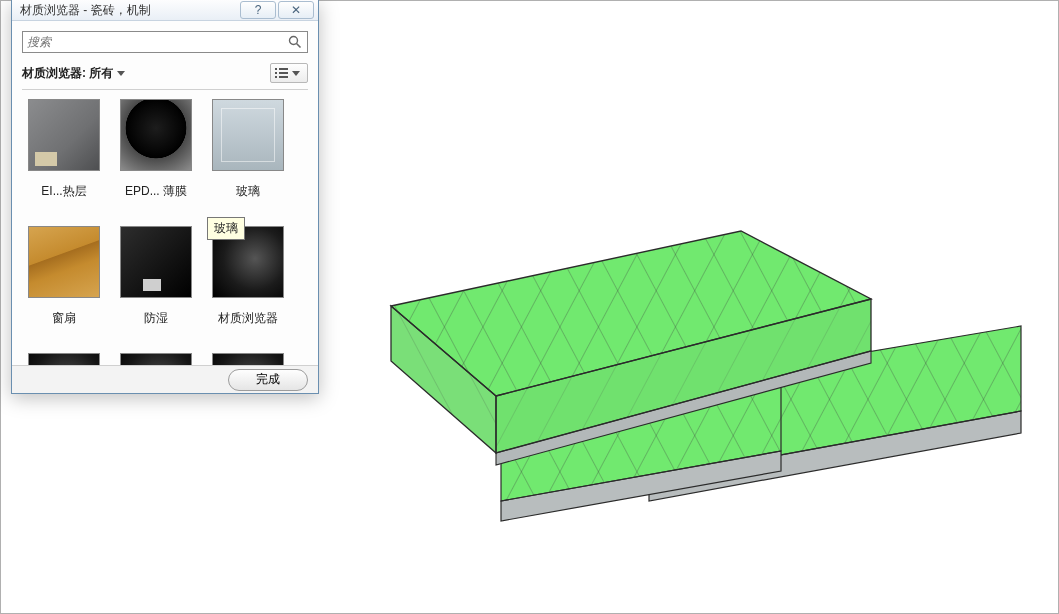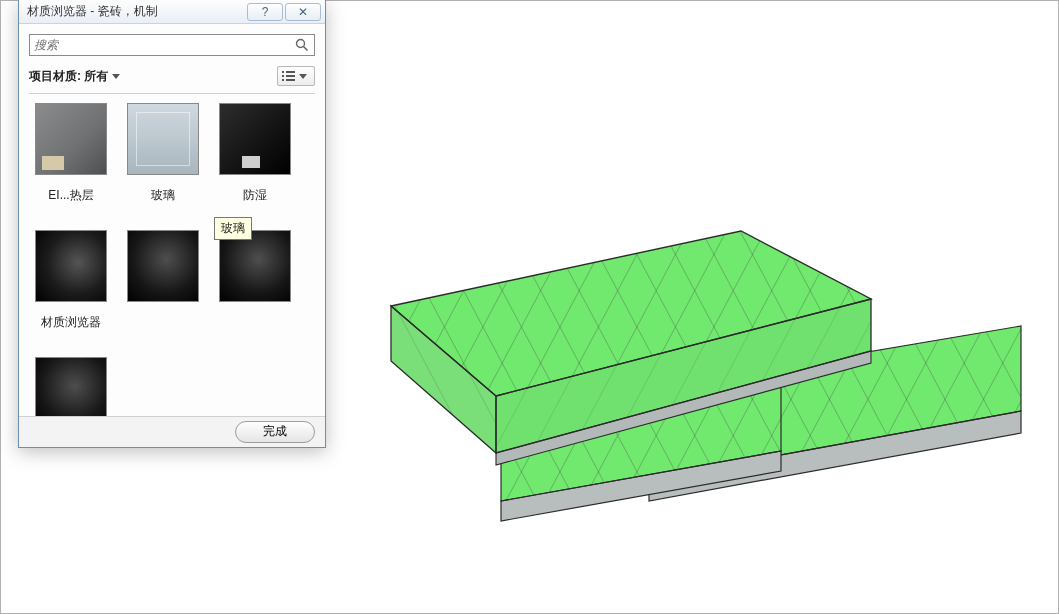--- a/index.html
+++ b/index.html
@@ -16,23 +16,23 @@
     position: absolute;
     left: 0; top: 0; width: 1059px; height: 614px;
     background: #ffffff;
     border: 1px solid #b0b0b0;
   }
   .viewport svg { position: absolute; left: 0; top: 0; }
 
   
   .dialog {
     position: absolute;
-    left: 18px; top: 0;
+    left: 11px; top: 0;
     width: 308px;
-    height: 448px;
+    height: 394px;
     background: #fdfdfd;
     border: 1px solid #6a8fb0;
     border-top: none;
     box-shadow: 0 4px 18px rgba(0,0,0,0.25);
     display: flex;
     flex-direction: column;
   }
   .titlebar {
     height: 26px;
     background: linear-gradient(#fdfdfe, #e9eff6);
@@ -297,42 +297,50 @@
       <span class="search-icon">
         <svg width="14" height="14" viewBox="0 0 14 14">
             <circle cx="5.5" cy="5.5" r="4" stroke="#666" stroke-width="1.4" fill="none"></circle>
             <line x1="8.5" y1="8.5" x2="12.5" y2="12.5" stroke="#666" stroke-width="1.6"></line>
           </svg>
       </span>
     </div>
 
     <div class="filter-row">
       <div class="filter-label">
-        <span>项目材质: 所有</span>
+        <span>材质浏览器: 所有</span>
         <span class="caret"></span>
       </div>
       <div class="view-btn">
         <div class="bars">
             <span></span>
             <span></span>
             <span></span>
           </div>
         <span class="caret"></span>
       </div>
     </div>
 
     <div class="materials-scroll">
       <div class="materials-grid" id="materials-grid">
           <div class="mat-item">
             <div class="mat-thumb thumb-wall"></div>
             <div class="mat-label">EI...热层</div>
           </div>
           <div class="mat-item">
+            <div class="mat-thumb thumb-epdm"></div>
+            <div class="mat-label">EPD... 薄膜</div>
+          </div>
+          <div class="mat-item">
             <div class="mat-thumb thumb-glass"></div>
             <div class="mat-label">玻璃</div>
+          </div>
+          <div class="mat-item">
+            <div class="mat-thumb thumb-wood"></div>
+            <div class="mat-label">窗扇</div>
           </div>
           <div class="mat-item">
             <div class="mat-thumb thumb-damp"></div>
             <div class="mat-label">防湿</div>
           </div>
           <div class="mat-item">
             <div class="mat-thumb thumb-analysis"></div>
             <div class="mat-label">材质浏览器</div>
           </div>
           <div class="mat-item">

